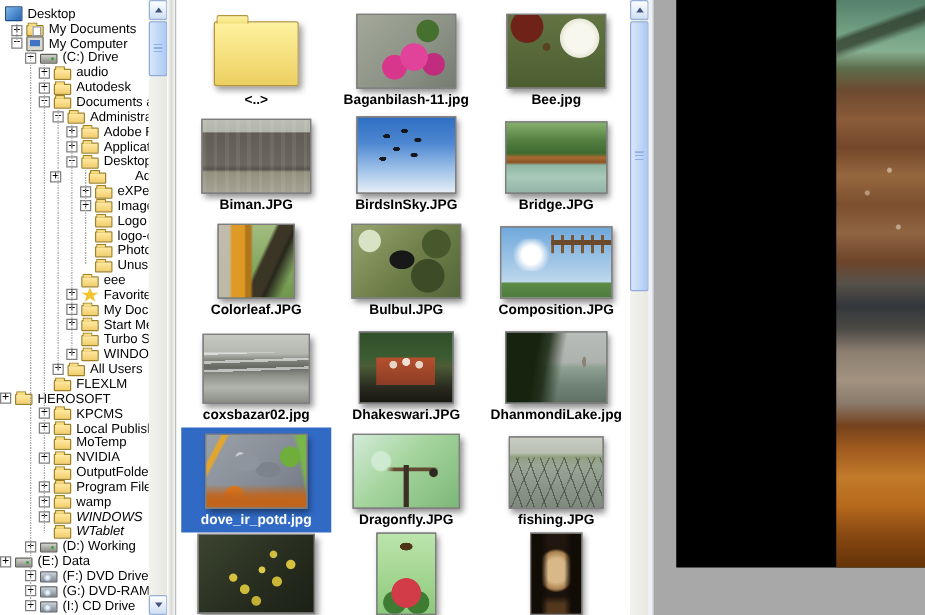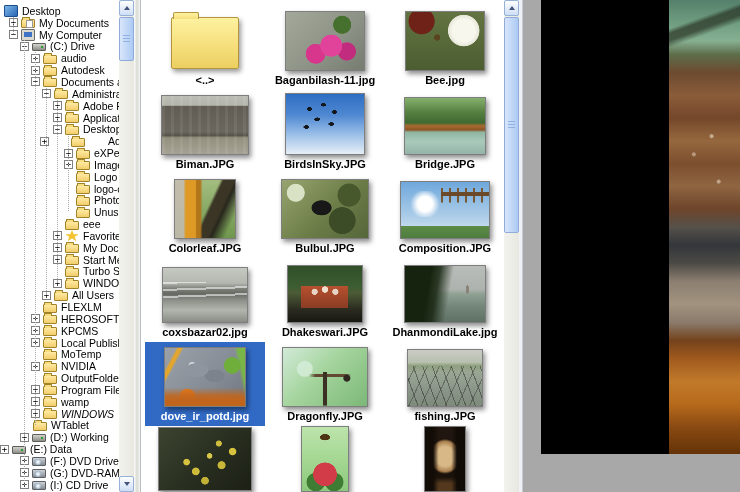--- a/index.html
+++ b/index.html
@@ -189,21 +189,21 @@
 <body>
 
 <div id="app">
 
   <div class="tree-panel">
     <div class="tree-content" id="tree">
         <div class="tree-row" style="padding-left: 4px;">
           <span class="ico desktop-icon"></span>
           <span class="tlabel">Desktop</span>
         </div>
-        <div class="tree-row" style="padding-left: 9px;">
+        <div class="tree-row" style="padding-left: 9px; align-items: flex-end;">
           <span class="exp">+</span>
           <span class="ico folder-docs-icon"></span>
           <span class="tlabel">My Documents</span>
         </div>
         <div class="tree-row" style="padding-left: 9px;">
           <span class="exp">−</span>
           <span class="ico computer-icon"></span>
           <span class="tlabel">My Computer</span>
         </div>
         <div class="tree-row" style="padding-left: 20px;">
@@ -314,21 +314,21 @@
         <div class="tree-row" style="padding-left: 42px;">
           <span class="exp">+</span>
           <span class="ico folder-icon"></span>
           <span class="tlabel">All Users</span>
         </div>
         <div class="tree-row" style="padding-left: 31px;">
           <span class="exp none"></span>
           <span class="ico folder-icon"></span>
           <span class="tlabel">FLEXLM</span>
         </div>
-        <div class="tree-row" style="padding-left: 31px;">
+        <div class="tree-row" style="">
           <span class="exp">+</span>
           <span class="ico folder-icon"></span>
           <span class="tlabel">HEROSOFT</span>
         </div>
         <div class="tree-row" style="padding-left: 31px;">
           <span class="exp">+</span>
           <span class="ico folder-icon"></span>
           <span class="tlabel">KPCMS</span>
         </div>
         <div class="tree-row" style="padding-left: 31px;">
@@ -359,21 +359,21 @@
         <div class="tree-row" style="padding-left: 31px;">
           <span class="exp">+</span>
           <span class="ico folder-icon"></span>
           <span class="tlabel">wamp</span>
         </div>
         <div class="tree-row" style="padding-left: 31px; font-style: italic;">
           <span class="exp">+</span>
           <span class="ico folder-icon"></span>
           <span class="tlabel">WINDOWS</span>
         </div>
-        <div class="tree-row" style="padding-left: 21px;">
+        <div class="tree-row" style="padding-left: 31px; font-style: italic;">
           <span class="exp none"></span>
           <span class="ico folder-icon"></span>
           <span class="tlabel">WTablet</span>
         </div>
         <div class="tree-row" style="padding-left: 20px;">
           <span class="exp">+</span>
           <span class="ico drive-icon"></span>
           <span class="tlabel">(D:) Working</span>
         </div>
         <div class="tree-row" style="">

